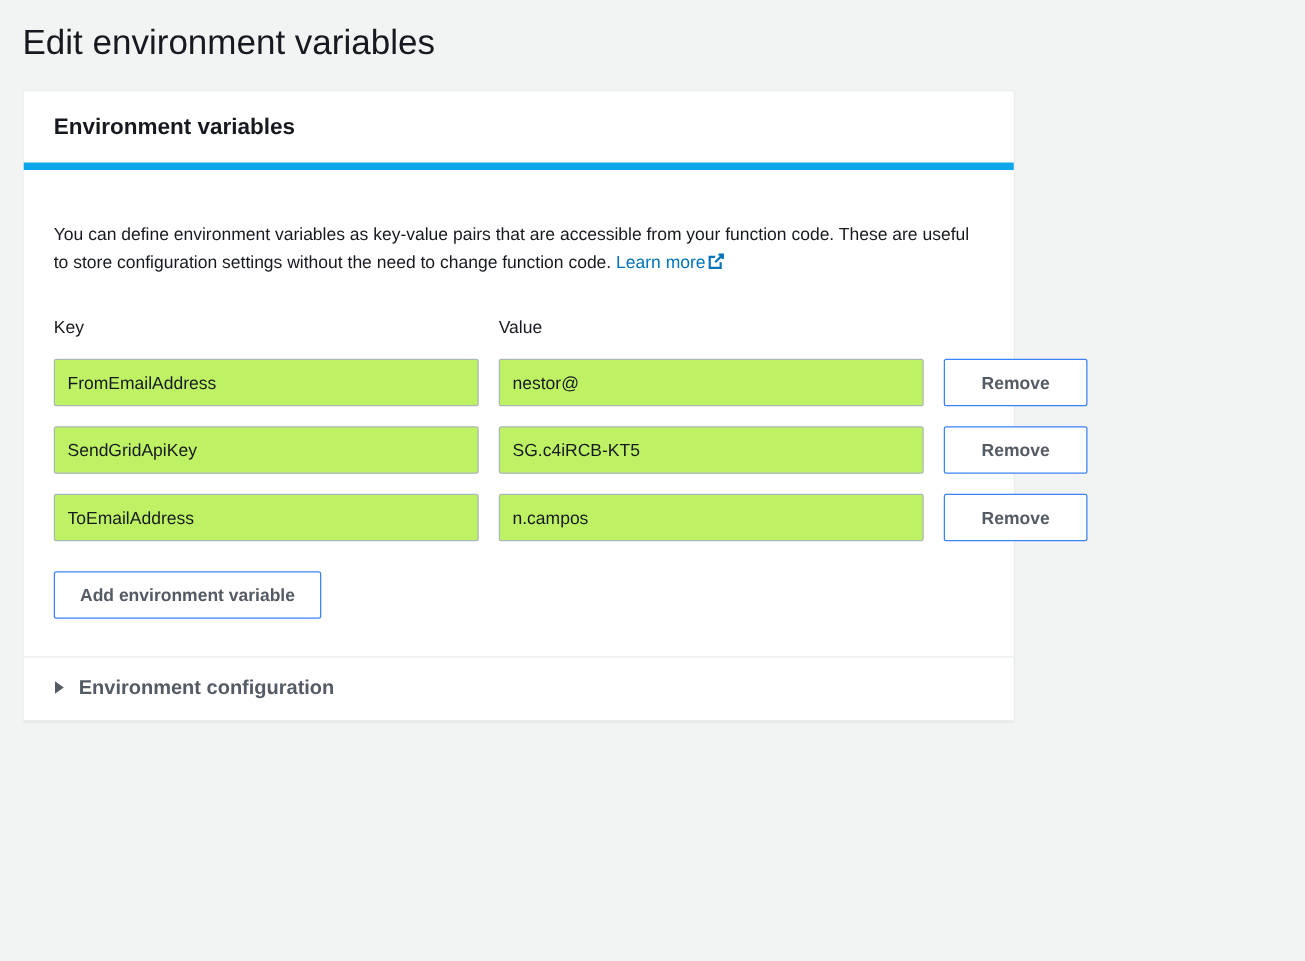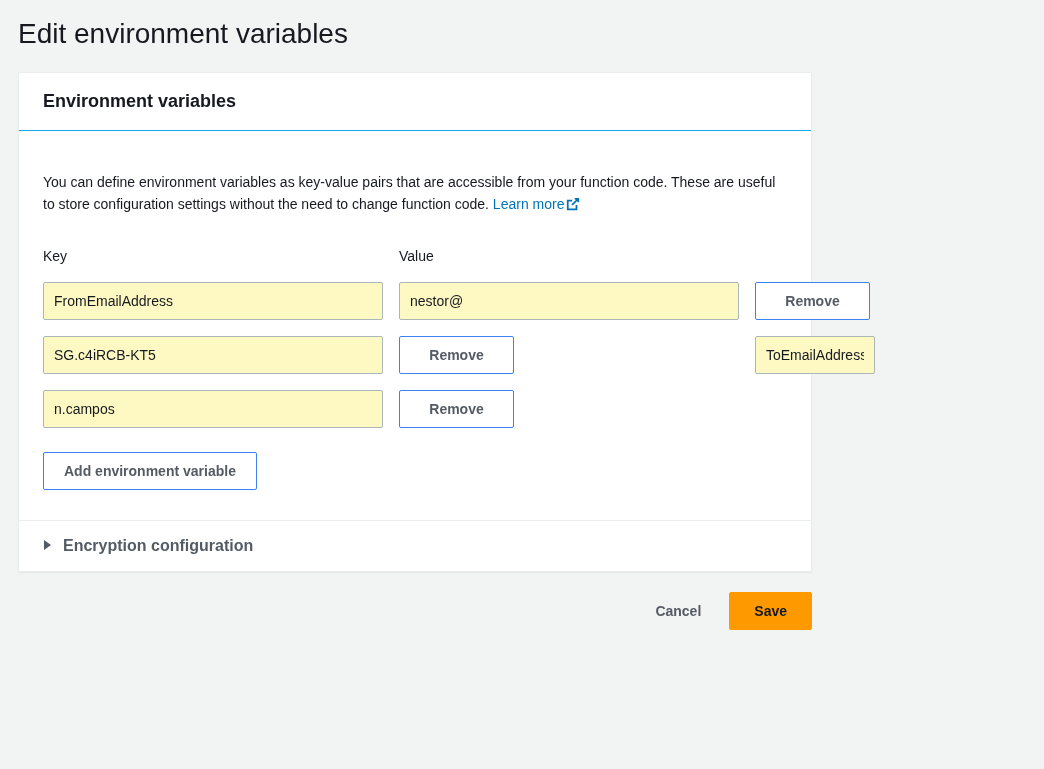--- a/index.html
+++ b/index.html
@@ -25,21 +25,21 @@
       color: #16191f;
       margin-bottom: 22px;
     }
     .card {
       background: #fff;
       border: 1px solid #eaeded;
       box-shadow: 0 1px 1px rgba(0,0,0,0.05);
     }
     .card-header {
       padding: 18px 24px 18px 24px;
-      border-bottom: 1px solid #0ea5e9;
+      border-bottom: 6px solid #0ea5e9;
     }
     .card-title {
       font-size: 18px;
       font-weight: 700;
       color: #16191f;
     }
     .card-body {
       padding: 28px 24px 30px 24px;
     }
     .description {
@@ -75,21 +75,21 @@
       margin-bottom: 2px;
     }
     input[type="text"] {
       width: 100%;
       height: 38px;
       padding: 0 10px;
       border: 1px solid #aab7b8;
       border-radius: 2px;
       font-size: 14px;
       color: #16191f;
-      background: #fef9c3;
+      background: #bef264;
       outline: none;
     }
     .btn {
       height: 38px;
       padding: 0 20px;
       border: 1px solid #3b82f6;
       background: #fff;
       color: #545b64;
       font-size: 14px;
       font-weight: 700;
@@ -169,38 +169,35 @@
 
       <div class="kv-grid">
         <div class="col-label">Key</div>
         <div class="col-label">Value</div>
         <div></div>
 
         <input type="text" value="FromEmailAddress" style="">
         <input type="text" value="nestor@" style="">
         <button class="btn remove-btn">Remove</button>
 
+        <input type="text" value="SendGridApiKey" style="">
         <input type="text" value="SG.c4iRCB-KT5" style="">
         <button class="btn remove-btn">Remove</button>
 
         <input type="text" value="ToEmailAddress" style="">
         <input type="text" value="n.campos" style="">
         <button class="btn remove-btn">Remove</button>
       </div>
 
       <button class="btn add-btn">Add environment variable</button>
     </div>
 
     <div class="expand-section">
       <span class="triangle-icon">
         <svg width="10" height="12" viewBox="0 0 10 12">
             <path fill="#545b64" d="M1 1l7 5-7 5z"></path>
           </svg>
       </span>
-      <span class="expand-title">Encryption configuration</span>
+      <span class="expand-title">Environment configuration</span>
     </div>
   </div>
 
-  <div class="footer-actions">
-    <button class="btn-cancel">Cancel</button>
-    <button class="btn-primary">Save</button>
-  </div>
 </div>
 
 </body></html>

